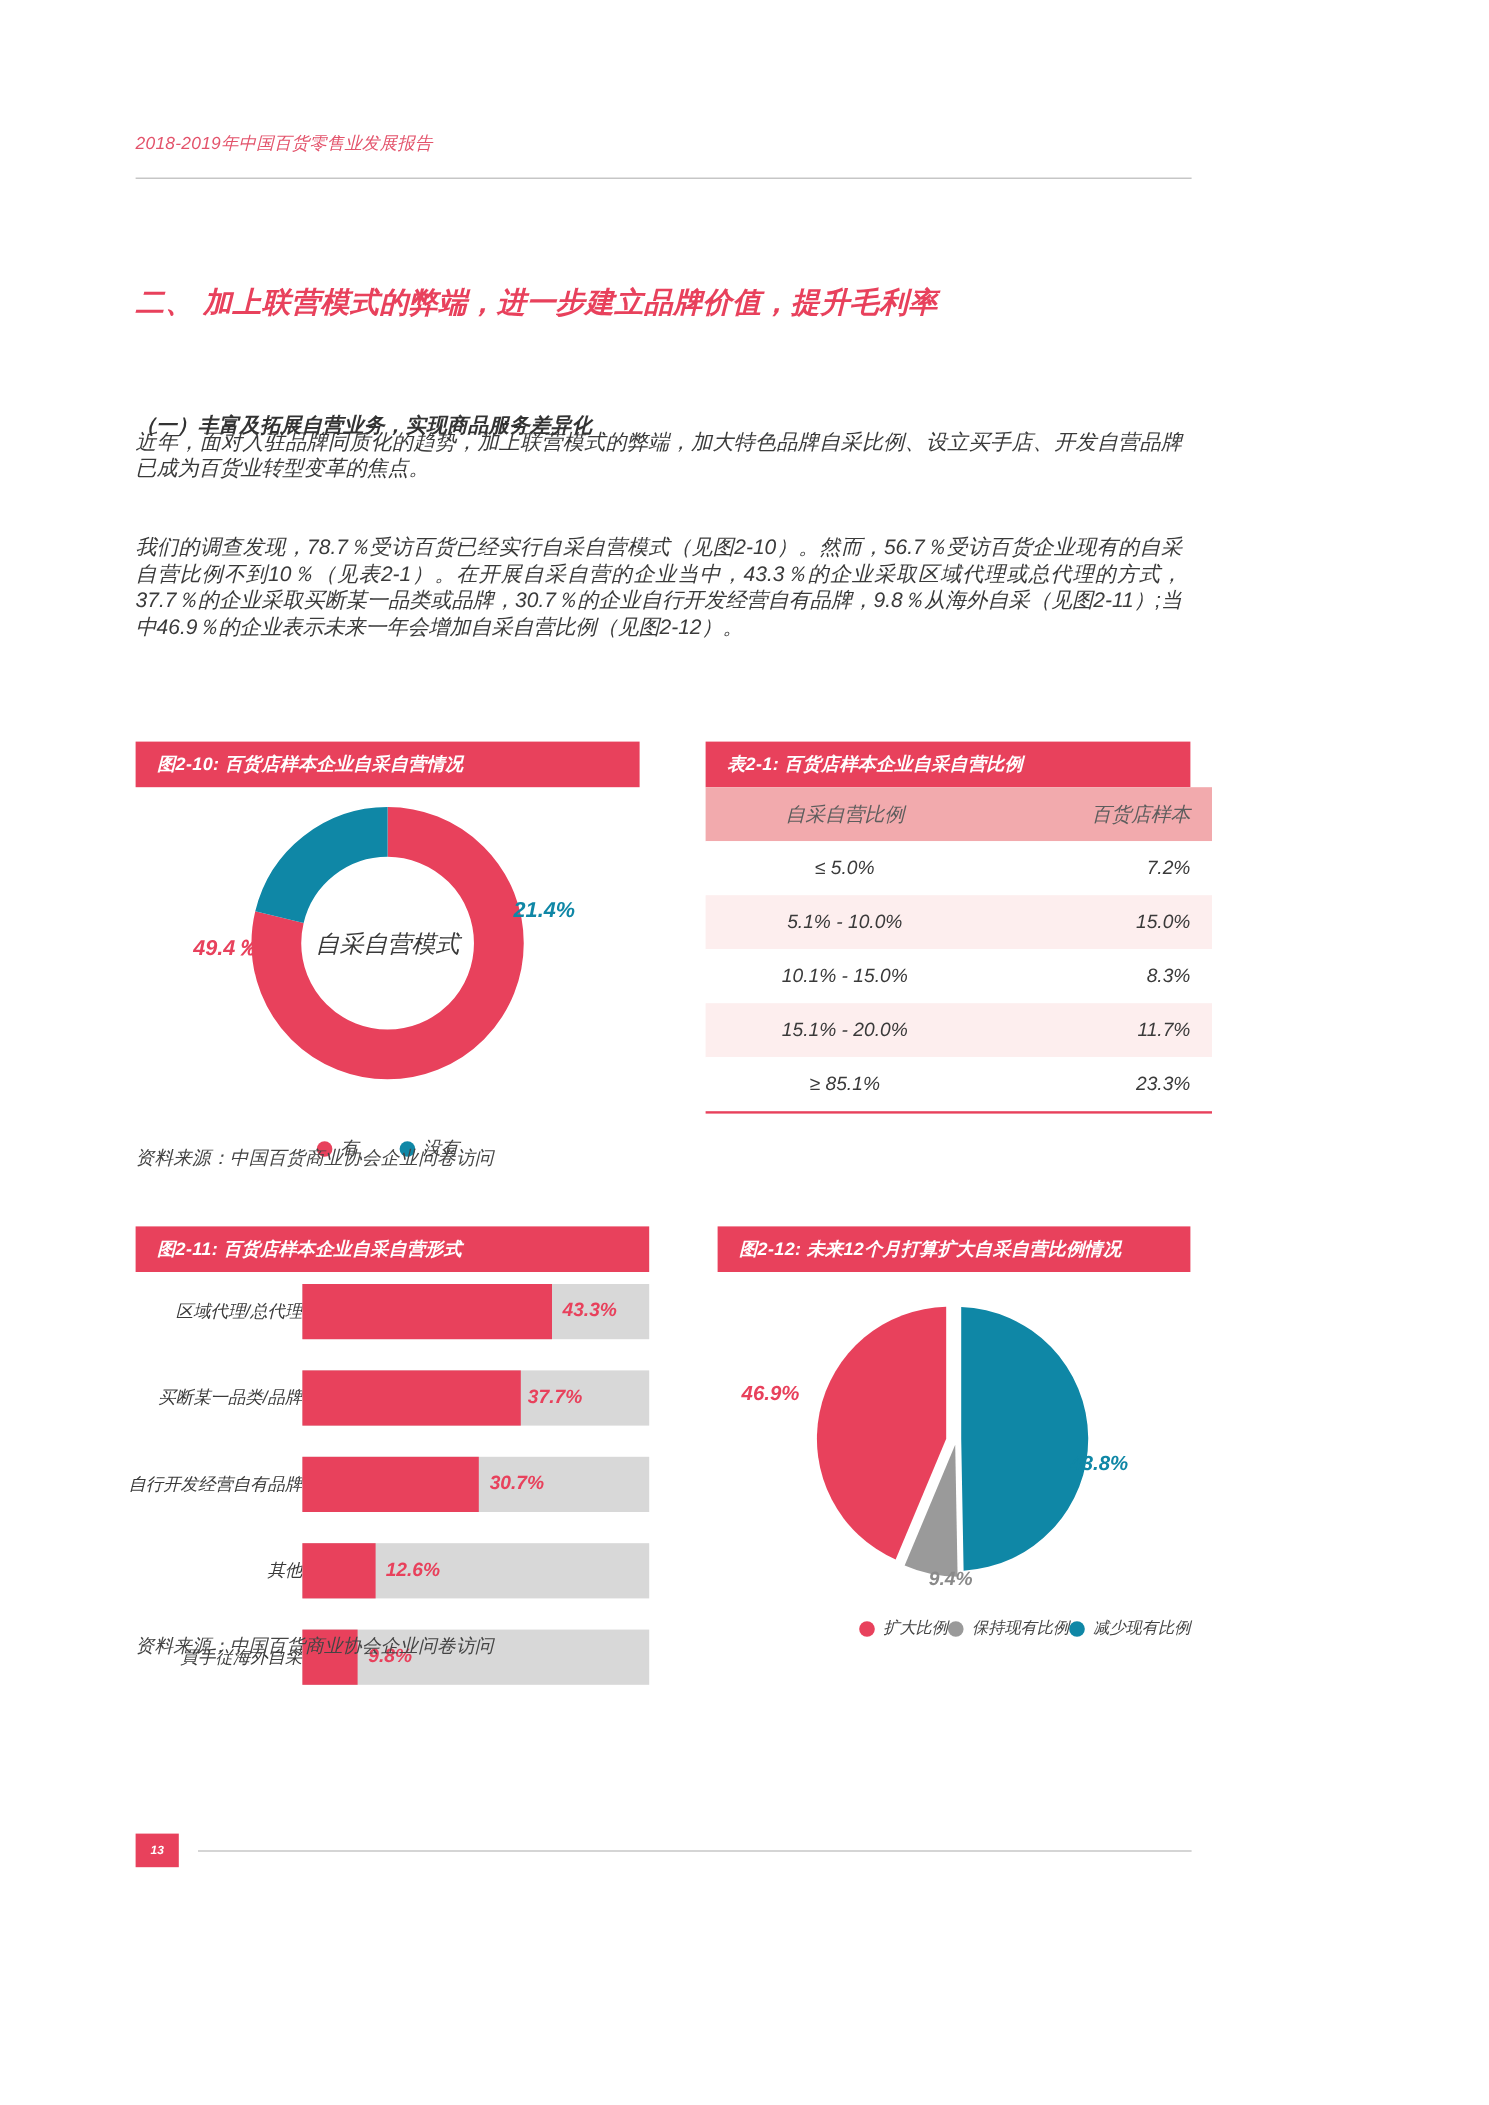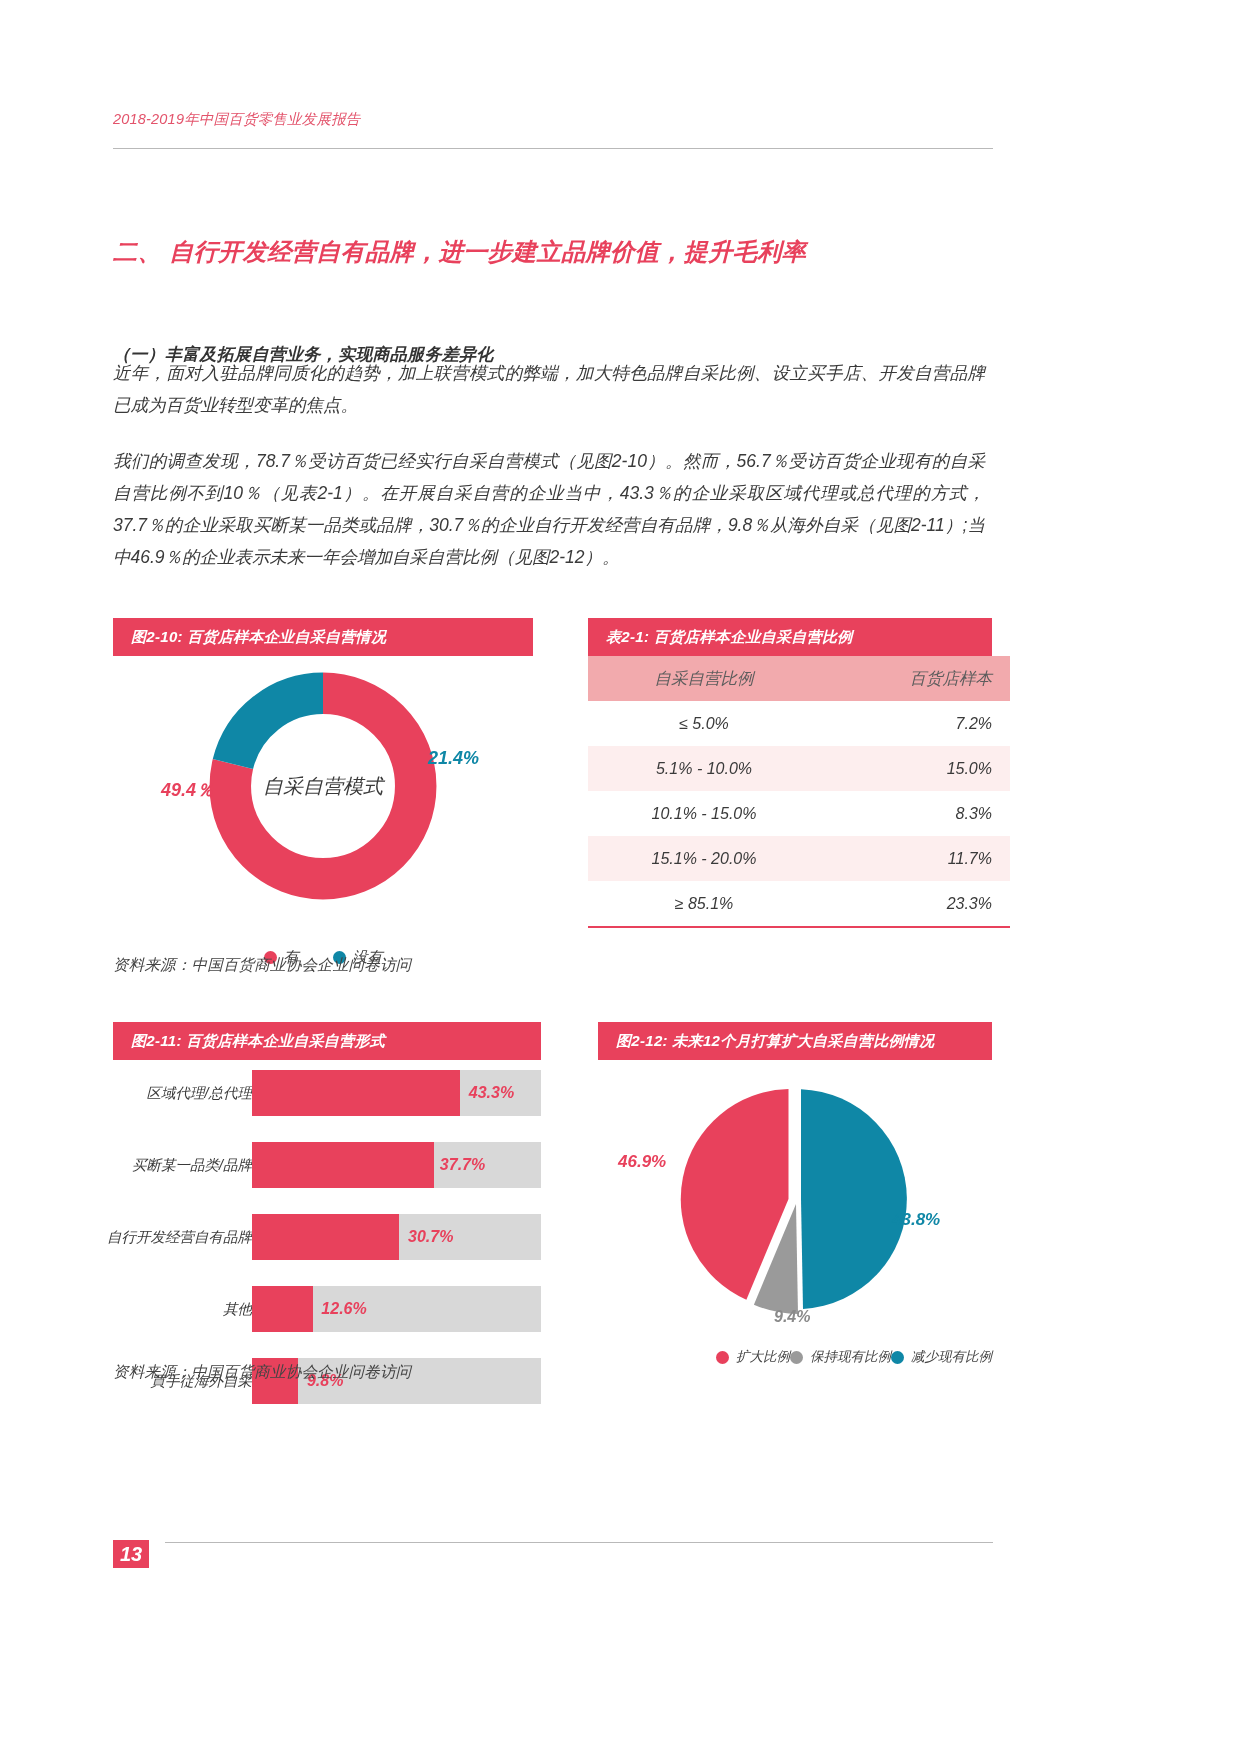--- a/index.html
+++ b/index.html
@@ -29,21 +29,21 @@
   .h2{
     position:absolute;left:113px;top:300px;width:900px;
     font-size:17px;font-weight:bold;color:#333333;letter-spacing:.3px;
     white-space:nowrap;
     margin-top:43px;
   }
 
   
   .para{
     position:absolute;left:113px;width:872px;
-    font-size:17.5px;line-height:32px;color:#3a3a3a;text-align:justify;
+    font-size:17.5px;line-height:22px;color:#3a3a3a;text-align:justify;
   }
   #para1{top:357px;}
   #para2{top:445px;}
 
   
   .fig-title{
     background:#e8415c;color:#ffffff;font-weight:bold;font-size:15px;
     display:flex;align-items:center;padding-left:18px;box-sizing:border-box;
     letter-spacing:.3px;
   }
@@ -111,34 +111,34 @@
   .p-94{position:absolute;left:176px;top:248px;font-size:16px;color:#8a8a8a;font-weight:bold;}
   .pie-legend{
     position:absolute;left:0;top:288px;width:394px;
     display:flex;justify-content:flex-end;align-items:center;
     font-size:13.5px;color:#444;
   }
 
   
   .pnum{
     position:absolute;left:113px;top:1528px;width:36px;height:28px;
-    background:#e8415c;color:#fff;font-size:20px;font-weight:bold;
-    display:flex;align-items:center;justify-content:center;margin-top:12px;
+    background:#e8415c;color:#fff;font-size:10px;font-weight:bold;
+    display:flex;align-items:center;justify-content:center;
   }
   .footrule{position:absolute;left:165px;top:1542px;width:828px;height:1px;background:#b9b9b9;}
 </style>
 </head>
 <body>
 
 <div class="page">
 
   <div class="runhead">2018-2019年中国百货零售业发展报告</div>
   <div class="runrule"></div>
 
-  <div class="h1">二、 自行开发经营自有品牌，进一步建立品牌价值，提升毛利率</div>
+  <div class="h1">二、 加上联营模式的弊端，进一步建立品牌价值，提升毛利率</div>
   <div class="h2">（一）丰富及拓展自营业务，实现商品服务差异化</div>
 
   <div class="para" id="para1">近年，面对入驻品牌同质化的趋势，加上联营模式的弊端，加大特色品牌自采比例、设立买手店、开发自营品牌已成为百货业转型变革的焦点。</div>
   <div class="para" id="para2">我们的调查发现，78.7％受访百货已经实行自采自营模式（见图2-10）。然而，56.7％受访百货企业现有的自采自营比例不到10％（见表2-1）。在开展自采自营的企业当中，43.3％的企业采取区域代理或总代理的方式，37.7％的企业采取买断某一品类或品牌，30.7％的企业自行开发经营自有品牌，9.8％从海外自采（见图2-11）;当中46.9％的企业表示未来一年会增加自采自营比例（见图2-12）。</div>
 
   <div id="fig210">
     <div class="fig-title">图2-10: 百货店样本企业自采自营情况</div>
     <div id="donut-wrap">
       <svg id="donut" viewBox="0 0 100 100">
         <circle cx="50" cy="50" r="38" fill="none" stroke="#e8415c" stroke-width="17" stroke-dasharray="187.9 238.8" transform="rotate(-90 50 50)"></circle>

